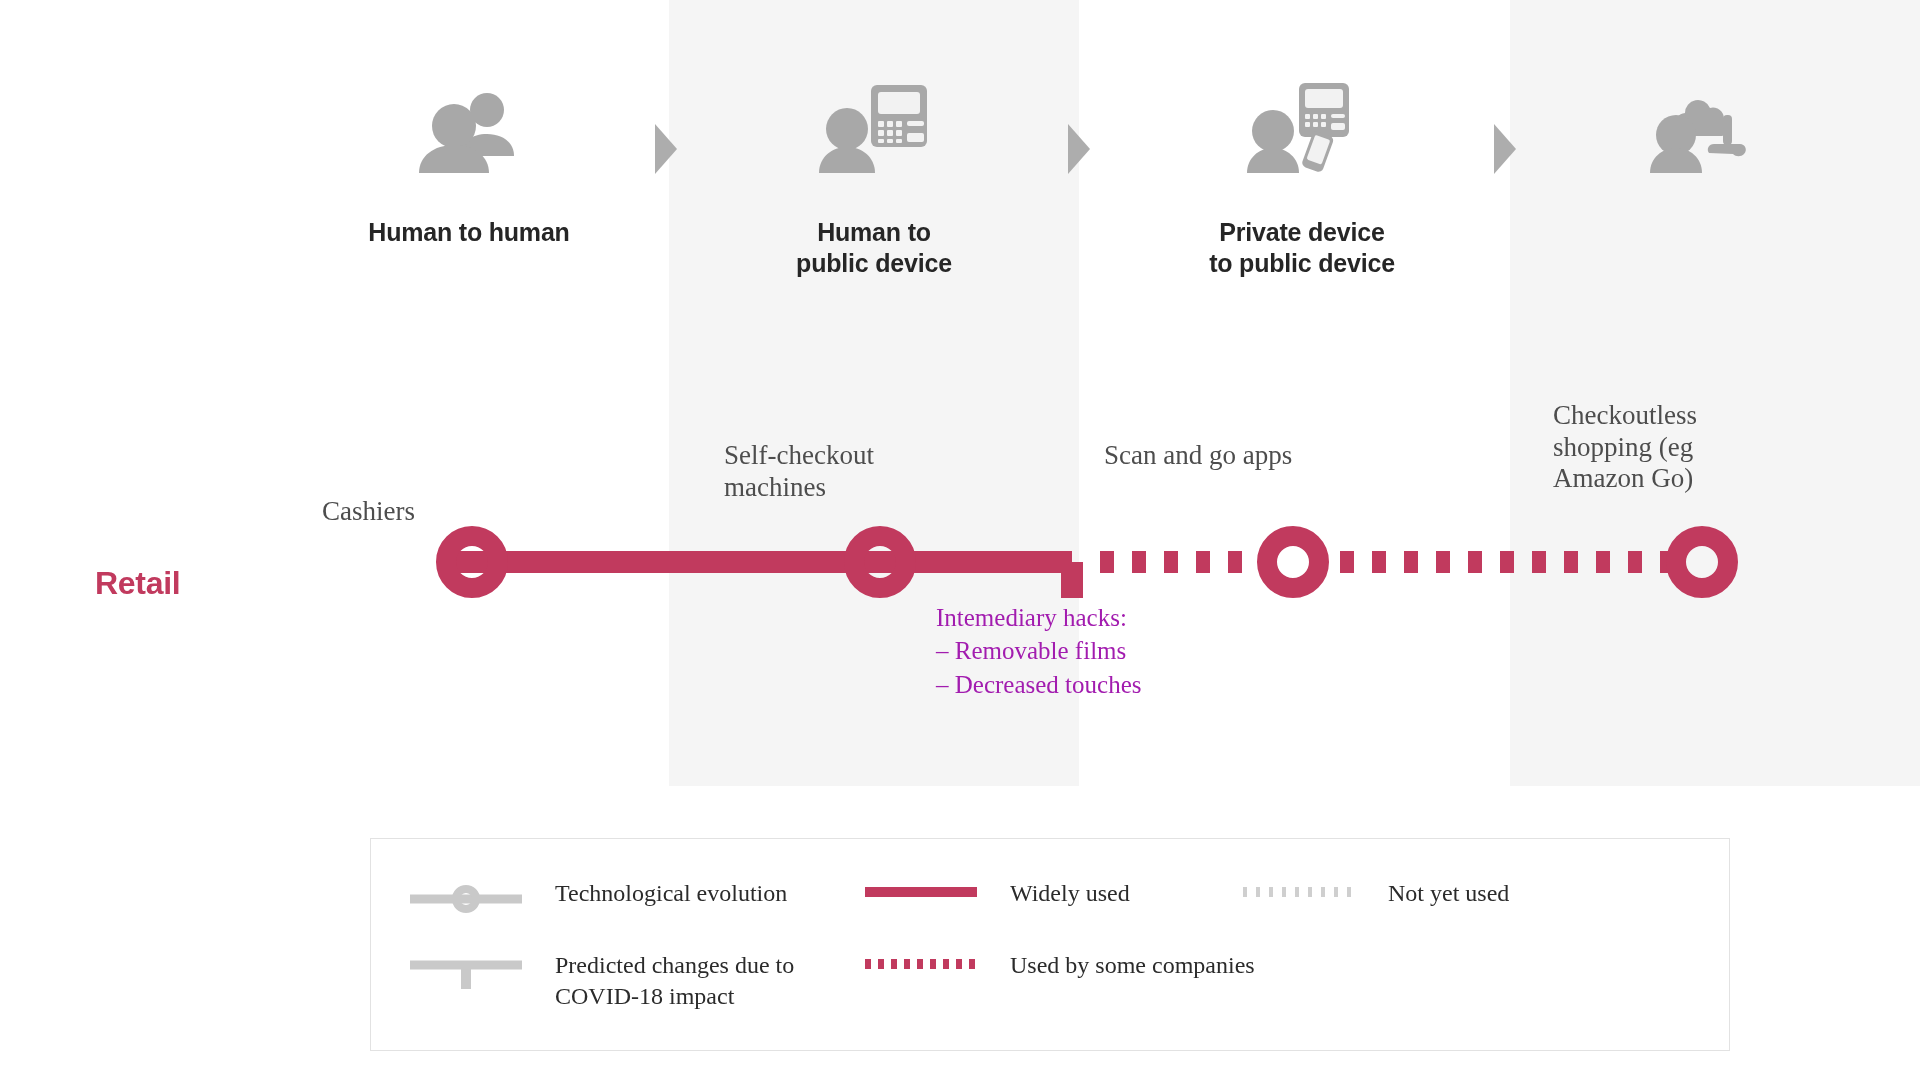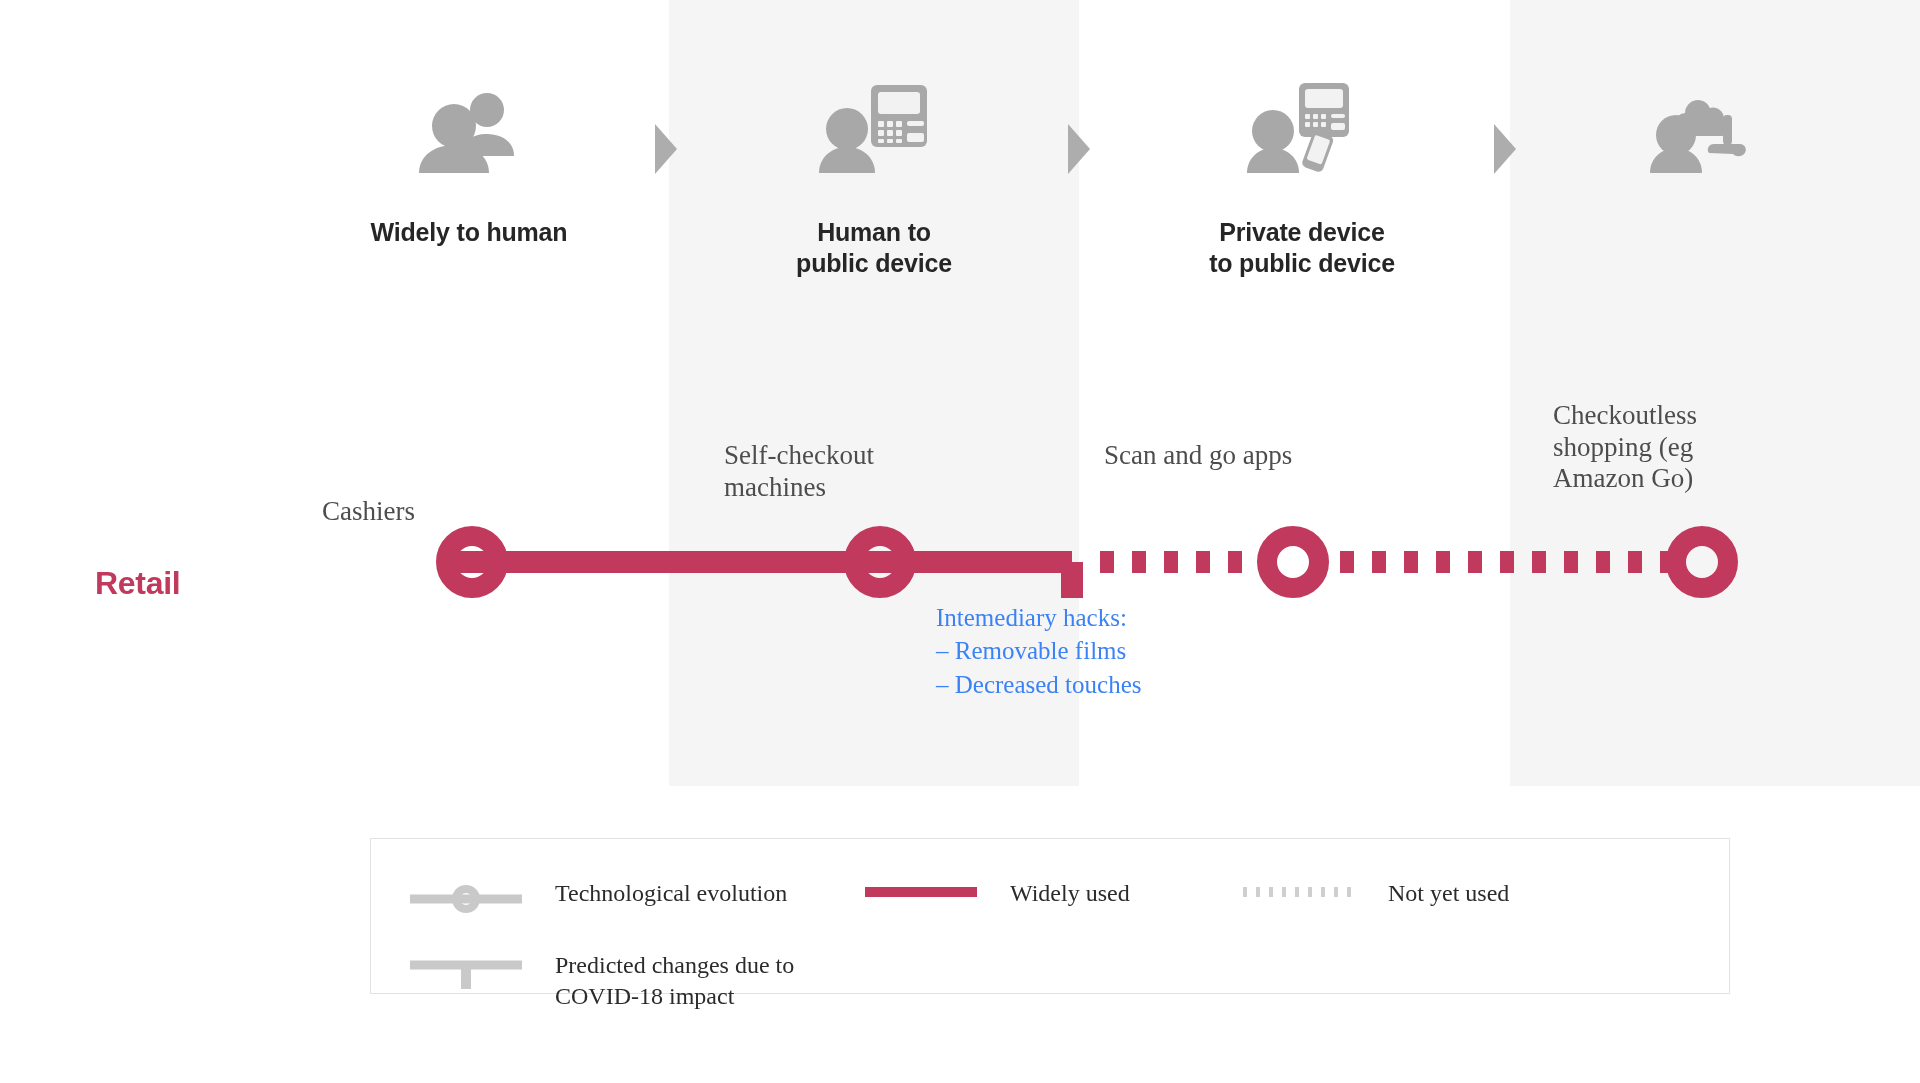--- a/index.html
+++ b/index.html
@@ -96,33 +96,33 @@
   .ms-2 { left: 724px;  top: 440px; }
   .ms-3 { left: 1104px; top: 440px; }
   .ms-4 { left: 1553px; top: 400px; }
 
   .annotation {
     position: absolute;
     left: 936px;
     top: 601px;
     font-family: "Liberation Serif", serif;
     font-size: 25px;
-    color: #3b82f6;
+    color: #a21caf;
     line-height: 1.33;
     white-space: pre-line;
     text-align: left;
   }
 
   
   .legend {
     position: absolute;
     left: 370px;
     top: 838px;
     width: 1360px;
-    height: 156px;
+    height: 213px;
     border: 1px solid #e2e2e2;
     background: #ffffff;
     box-sizing: border-box;
   }
   .legend-item {
     position: absolute;
     display: flex;
     align-items: flex-start;
   }
   .legend-swatch {
@@ -155,21 +155,21 @@
 
 <div class="stage stage-1">
   <div class="stage-icon">
     <svg width="110" height="85" viewBox="0 0 110 85">
       <circle cx="73" cy="22" r="17" fill="#a8a8a8"></circle>
       <path d="M46 68c0-14 12-22 27-22s27 8 27 22z" fill="#a8a8a8"></path>
       <circle cx="40" cy="38" r="22" fill="#a8a8a8"></circle>
       <path d="M5 85c0-17 15-28 35-28s35 11 35 28z" fill="#a8a8a8"></path>
     </svg>
   </div>
-  <div class="stage-title">Widely to human</div>
+  <div class="stage-title">Human to human</div>
 </div>
 
 <div class="stage stage-2">
   <div class="stage-icon">
     <svg width="110" height="90" viewBox="0 0 110 90">
       <rect x="52" y="2" width="56" height="62" rx="6" fill="#a8a8a8"></rect>
       <rect x="59" y="9" width="42" height="22" rx="3" fill="#f2f2f2"></rect>
       <g fill="#f2f2f2">
         <rect x="59" y="38" width="6" height="6" rx="1"></rect>
           <rect x="68" y="38" width="6" height="6" rx="1"></rect>
@@ -300,20 +300,28 @@
 
   <div class="legend-item li-3">
     <div class="legend-swatch">
       <svg width="112" height="16" viewBox="0 0 112 16">
         <line x1="0" y1="8" x2="112" y2="8" stroke="#c13a5e" stroke-width="10"></line>
       </svg>
     </div>
     <div class="legend-text">Widely used</div>
   </div>
 
+  <div class="legend-item li-4">
+    <div class="legend-swatch">
+      <svg width="112" height="16" viewBox="0 0 112 16">
+        <line x1="0" y1="8" x2="112" y2="8" stroke="#c13a5e" stroke-width="10" stroke-dasharray="6 7" stroke-linecap="butt"></line>
+      </svg>
+    </div>
+    <div class="legend-text">Used by some companies</div>
+  </div>
 
   <div class="legend-item li-5">
     <div class="legend-swatch">
       <svg width="112" height="16" viewBox="0 0 112 16">
         <line x1="0" y1="8" x2="112" y2="8" stroke="#cfcfcf" stroke-width="10" stroke-dasharray="4 9" stroke-linecap="butt"></line>
       </svg>
     </div>
     <div class="legend-text">Not yet used</div>
   </div>
 

